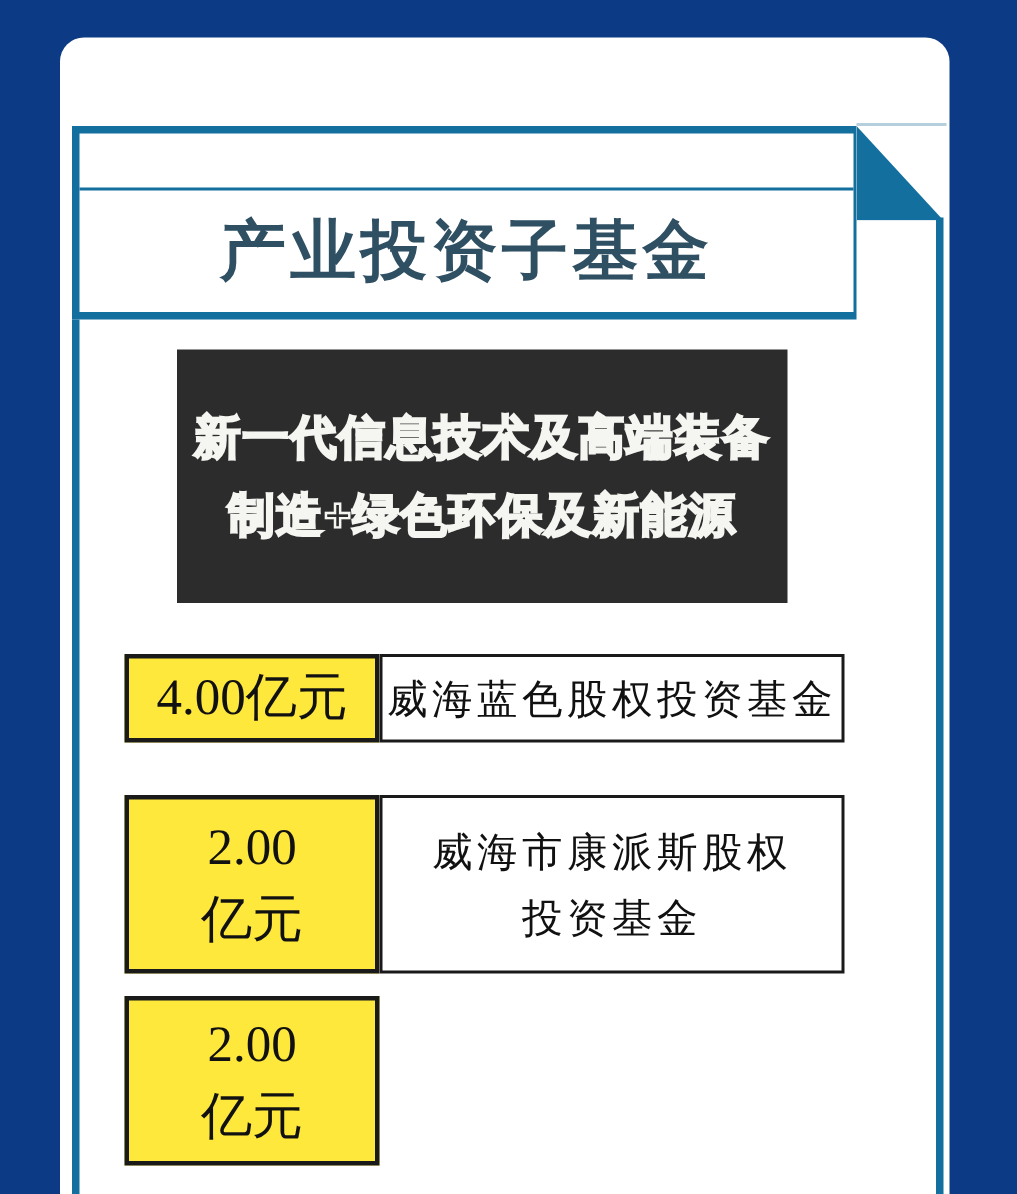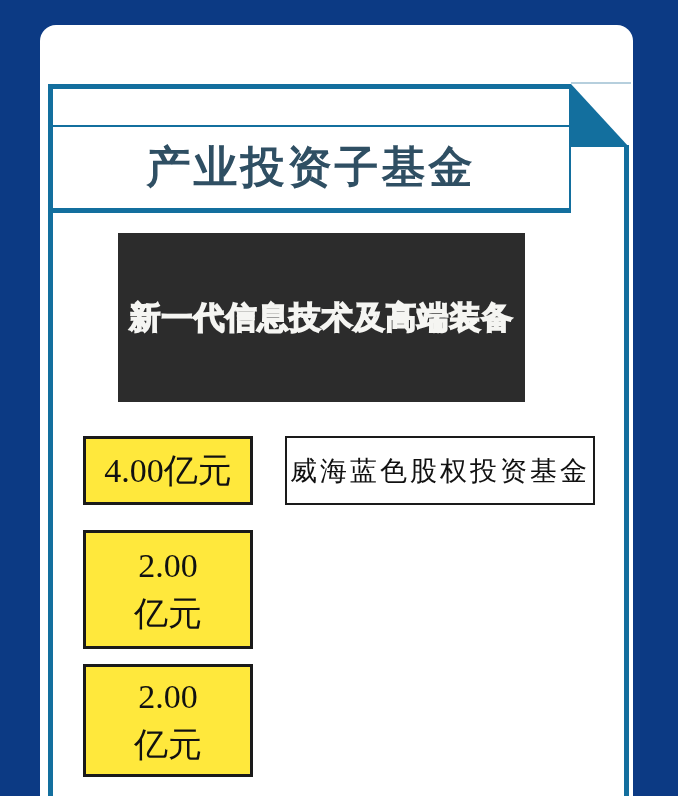--- a/index.html
+++ b/index.html
@@ -92,24 +92,23 @@
     color:var(--row-text,#111111);
   }
   .amount-line{font-size:34px;line-height:48px;white-space:nowrap;}
   .name-box{
     position:absolute;left:170px;top:0;width:310px;height:100%;
     box-sizing:border-box;background:#ffffff;
     border:2px solid var(--row-border,#1a1a1a);
     display:flex;flex-direction:column;align-items:center;justify-content:center;
     font-family:"Liberation Serif","DejaVu Serif",serif;
     color:var(--row-text,#111111);
-    margin-left:32px;
   }
   .name-line{font-size:27px;line-height:44px;letter-spacing:3px;white-space:nowrap;}
-  .row-1{top:436px;height:69px;width:480px;}
+  .row-1{top:436px;height:59px;width:480px;}
   .row-2{top:530px;height:119px;width:480px;}
   .row-3{top:664px;height:113px;width:480px;}
 </style>
 </head>
 <body>
 
 <div id="stage">
 
   <div class="card"></div>
 
@@ -122,36 +121,41 @@
     <div class="title-divider"></div>
     <div class="title-text-area">
       <span class="page-title">产业投资子基金</span>
     </div>
   </div>
 
   <div class="fold-corner"></div>
 
   <div class="category-box">
     <span class="category-line">新一代信息技术及高端装备</span>
+    <span class="category-line">制造+绿色环保及新能源</span>
   </div>
 
   <div class="fund-row row-1">
     <div class="amount-box">
       <span class="amount-line">4.00亿元</span>
     </div>
     <div class="name-box">
       <span class="name-line">威海蓝色股权投资基金</span>
     </div>
   </div>
 
   <div class="fund-row row-2">
     <div class="amount-box">
       <span class="amount-line">2.00</span>
       <span class="amount-line">亿元</span>
     </div>
+    <div class="name-box">
+      <span class="name-line">威海市康派斯股权</span>
+      <span class="name-line">投资基金</span>
+    </div>
   </div>
 
   <div class="fund-row row-3">
     <div class="amount-box">
       <span class="amount-line">2.00</span>
       <span class="amount-line">亿元</span>
     </div>
   </div>
 
 </div>

